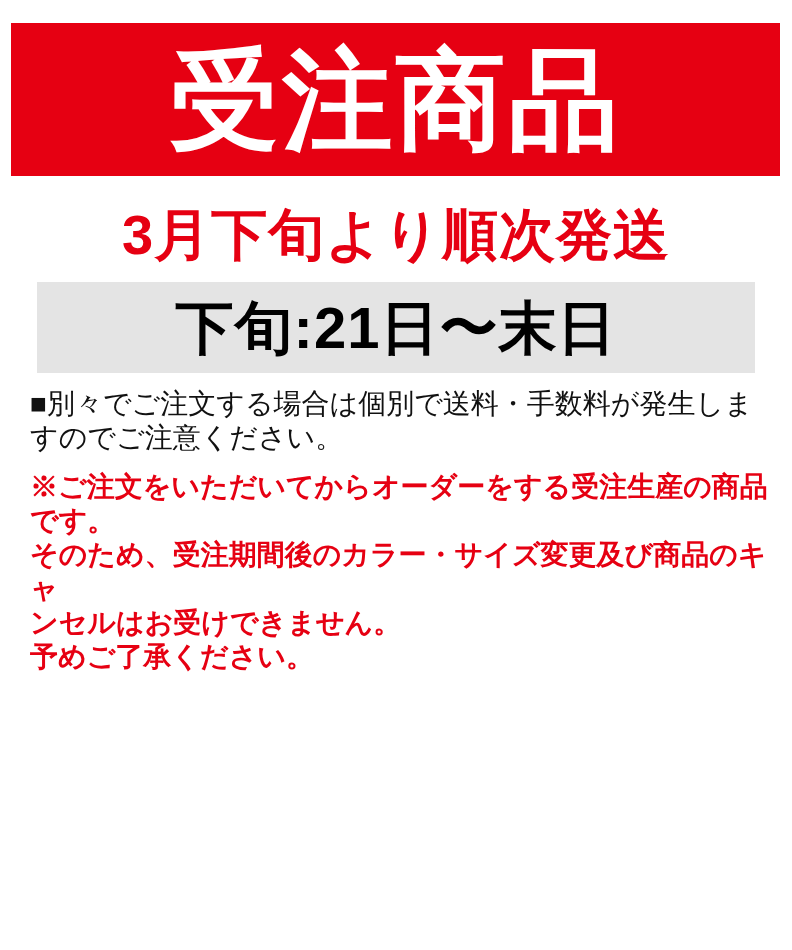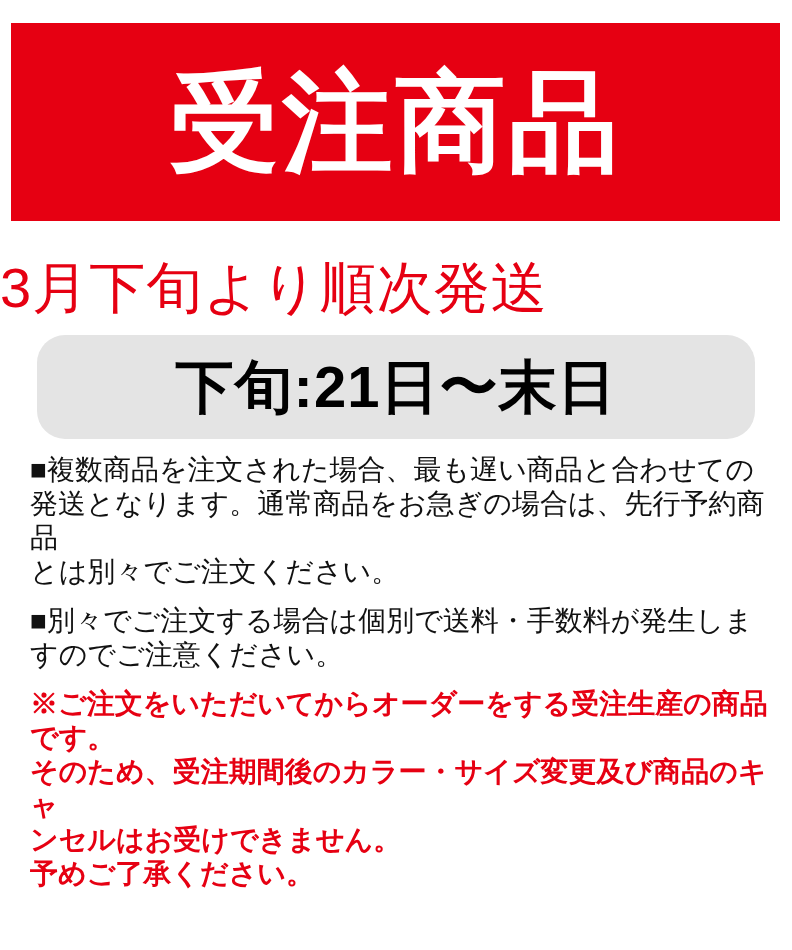--- a/index.html
+++ b/index.html
@@ -9,54 +9,53 @@
   body {
     width: 792px;
     height: 950px;
     background: #ffffff;
     overflow: hidden;
     font-family: "Liberation Sans", sans-serif;
     color: var(--text-black, #111111);
   }
   .banner {
     margin: 23px 12px 0 11px;
-    height: 198px;
+    height: 153px;
     background: var(--accent-red, #e60012);
     display: flex;
     align-items: center;
     justify-content: center;
   }
   .banner-title {
     color: var(--banner-text, #ffffff);
     font-size: 110px;
     font-weight: 900;
     letter-spacing: 3px;
     line-height: 1;
     white-space: nowrap;
   }
   .shipping-heading {
-    margin-top: 36px;
+    margin-top: 28px;
     height: 62px;
     line-height: 62px;
-    text-align: left;
+    text-align: center;
     font-size: 56px;
-    font-weight: 400;
+    font-weight: 700;
     color: var(--accent-red, #e60012);
     letter-spacing: 1px;
     white-space: nowrap;
   }
   .date-range-bar {
     margin: 16px auto 0 auto;
     width: 718px;
-    height: 104px;
+    height: 91px;
     background: var(--bar-gray, #e4e4e4);
     display: flex;
     align-items: center;
     justify-content: center;
-    border-radius: 28px;
   }
   .date-range-text {
     font-size: 58px;
     font-weight: 900;
     color: #000000;
     letter-spacing: 1px;
     line-height: 1;
     white-space: nowrap;
   }
   .notices {
@@ -88,23 +87,20 @@
   <span class="banner-title">受注商品</span>
 </div>
 
 <div class="shipping-heading">3月下旬より順次発送</div>
 
 <div class="date-range-bar">
   <span class="date-range-text">下旬:21日〜末日</span>
 </div>
 
 <div class="notices">
-    <p class="notice"><span>■複数商品を注文された場合、最も遅い商品と合わせての
-発送となります。通常商品をお急ぎの場合は、先行予約商品
-とは別々でご注文ください。</span></p>
     <p class="notice"><span>■別々でご注文する場合は個別で送料・手数料が発生しま
 すのでご注意ください。</span></p>
     <p class="notice red-bold"><b>※ご注文をいただいてからオーダーをする受注生産の商品
 です。
 そのため、受注期間後のカラー・サイズ変更及び商品のキャ
 ンセルはお受けできません。
 予めご了承ください。</b></p>
   </div>
 
 </body></html>

